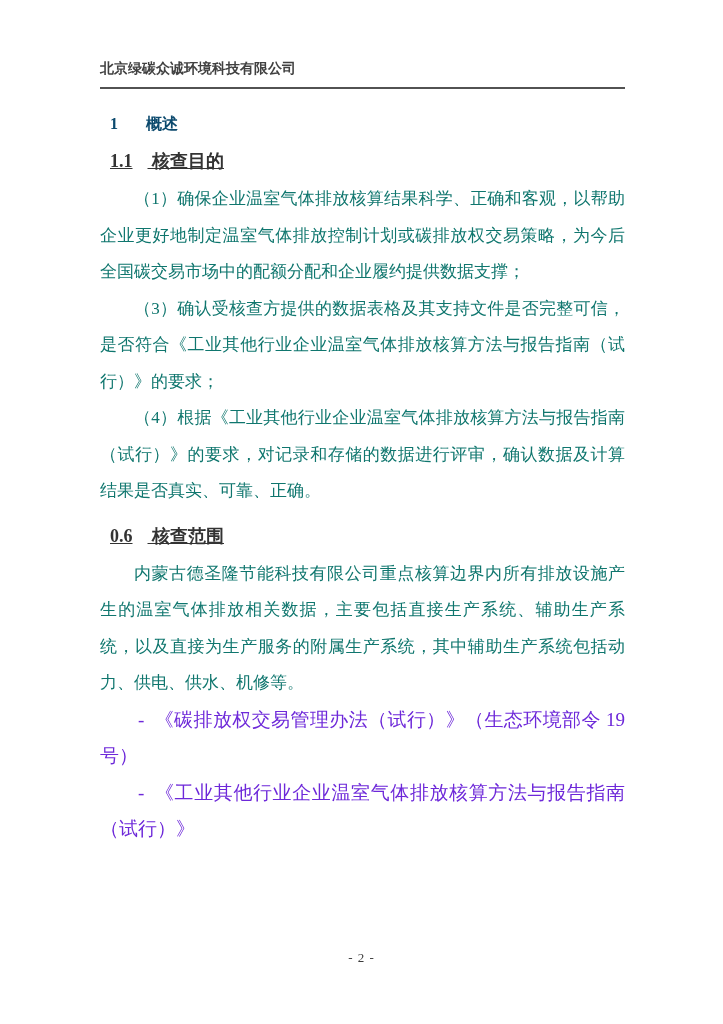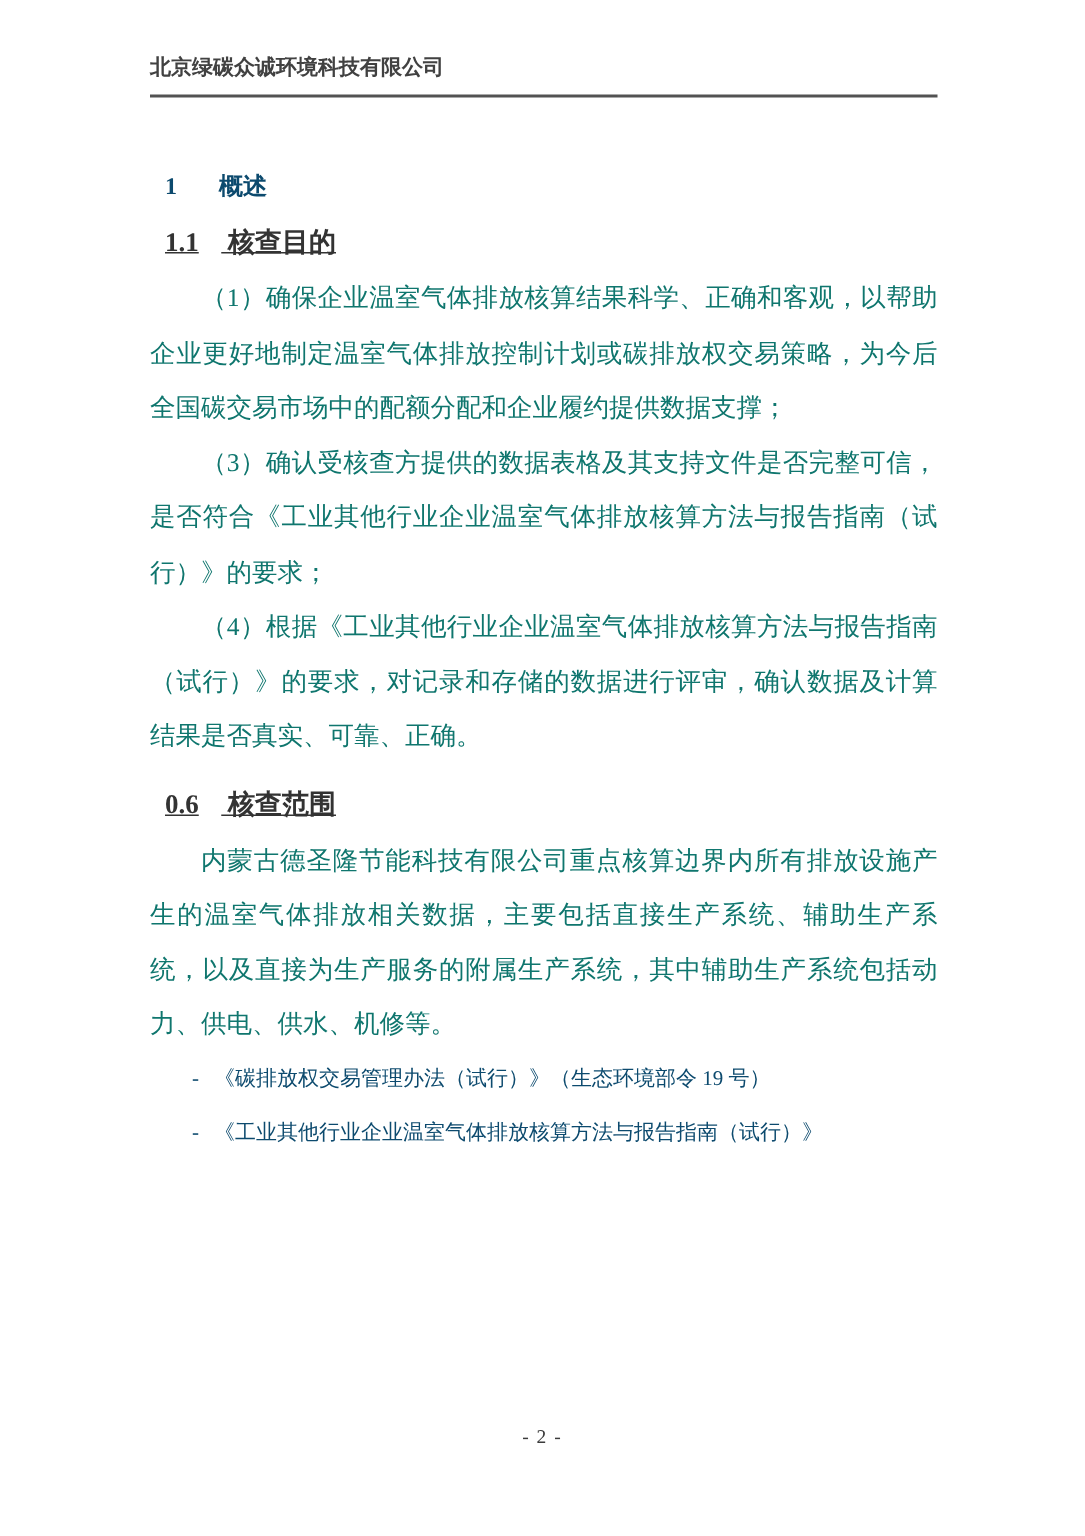--- a/index.html
+++ b/index.html
@@ -17,21 +17,21 @@
   }
   .page {
     position: relative;
     width: 723px;
     height: 1024px;
     background: #ffffff;
   }
   .header {
     position: absolute;
     left: 100px;
-    top: 36px;
+    top: 60px;
     width: 525px;
     display: flex;
     justify-content: space-between;
     align-items: baseline;
     border-bottom: 2px solid #525252;
     padding-bottom: 9px;
     font-weight: bold;
     font-size: 14px;
     color: #414141;
   }
@@ -67,26 +67,26 @@
   h2.doc-h2 .hnum { margin-right: 15px; }
   p.body-p {
     font-size: 17px;
     line-height: 36.5px;
     text-align: justify;
     text-indent: 2em;
     margin: 0;
     color: #0f766e;
   }
   p.list-p {
-    font-size: 14px;
+    font-size: 19px;
     line-height: 36.5px;
     text-align: justify;
     text-indent: 2em;
     margin: 0;
-    color: #0c4a6e;
+    color: #6d28d9;
   }
   .bullet {
     margin-right: 10px;
   }
   .footer {
     position: absolute;
     left: 0;
     bottom: 58px;
     width: 723px;
     text-align: center;

